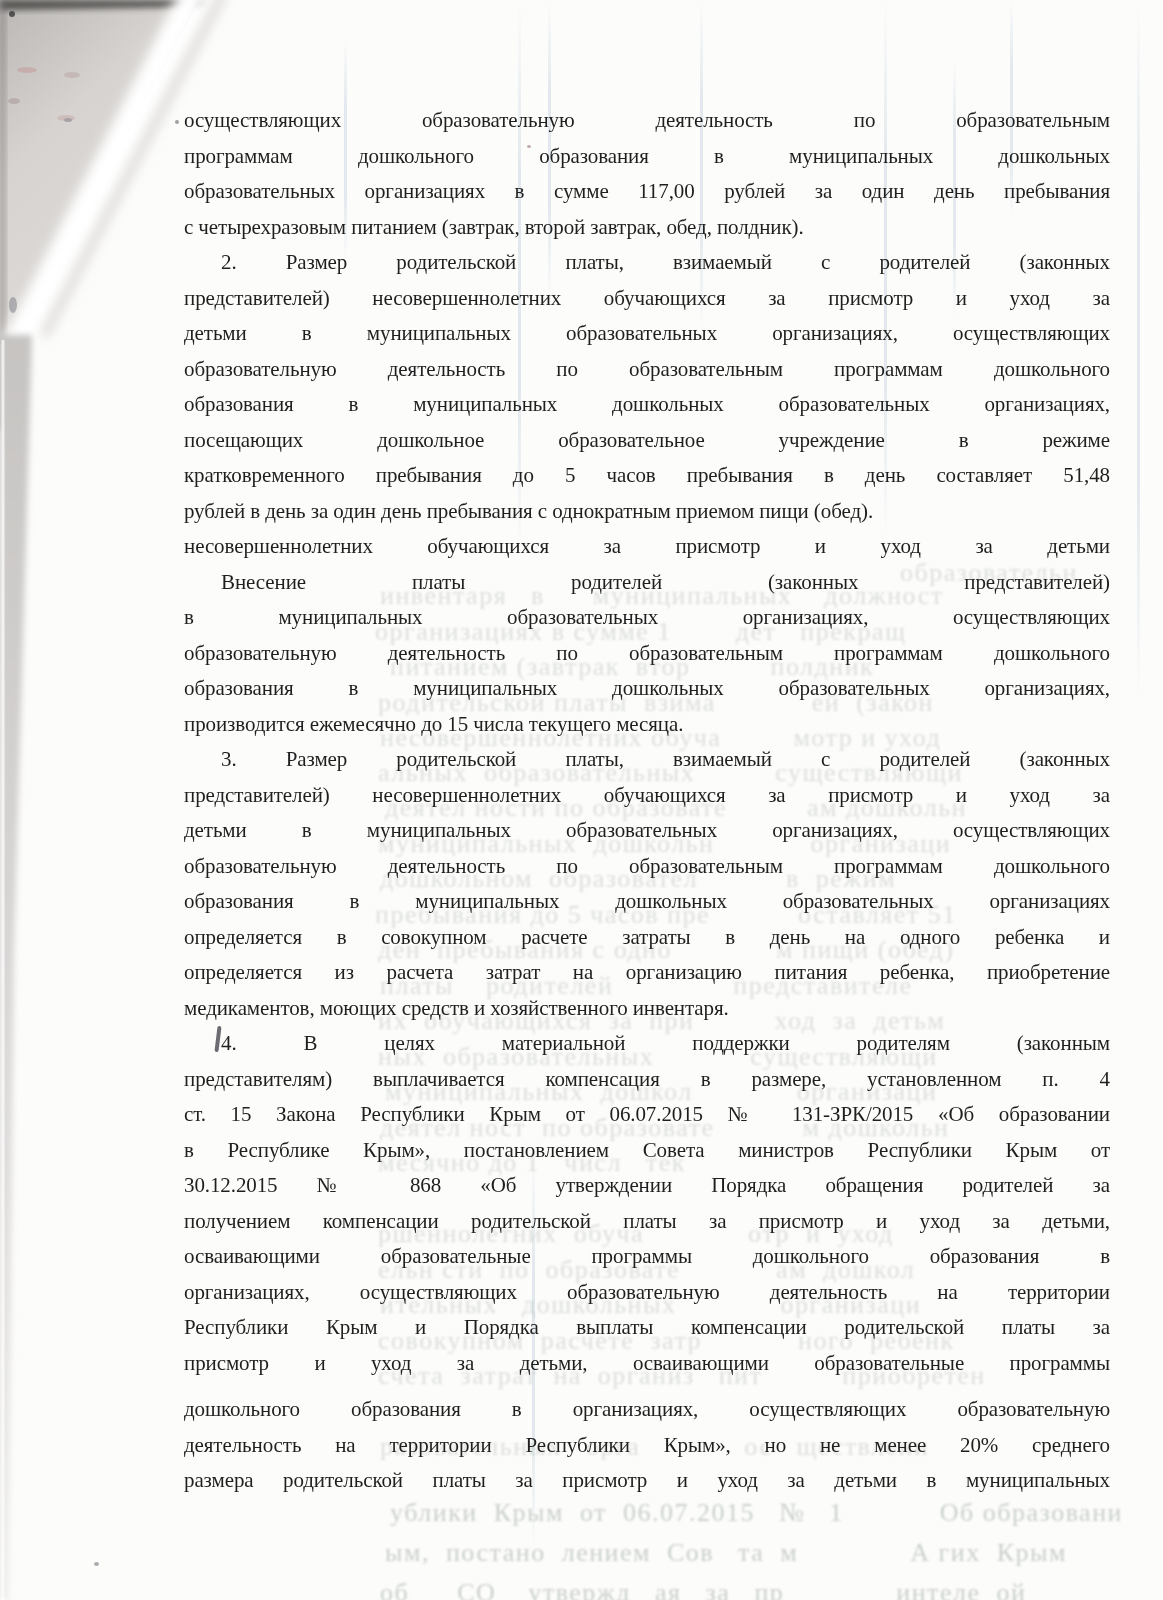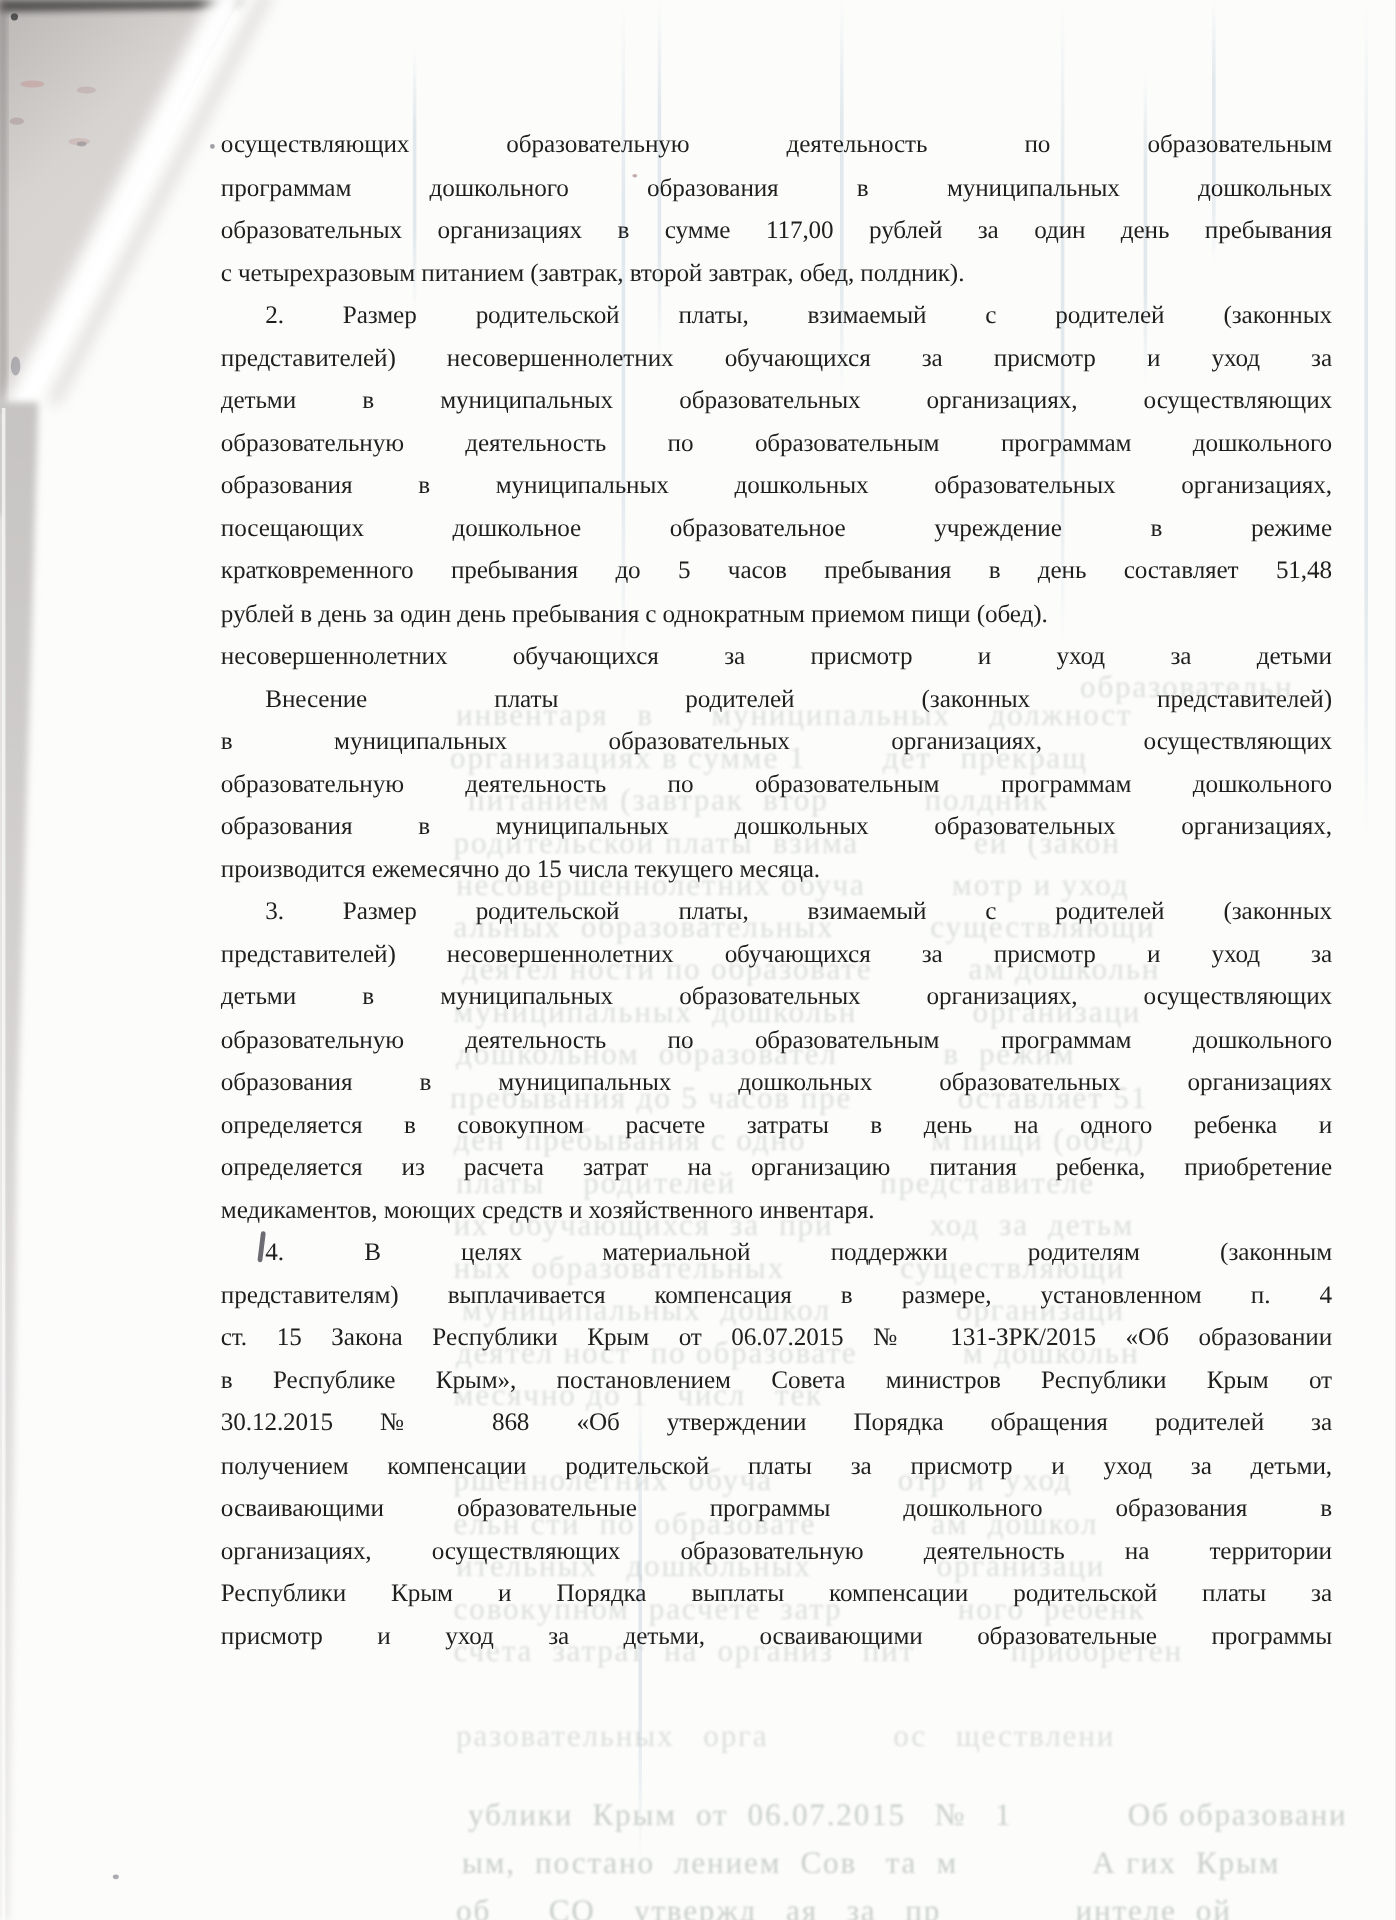--- a/index.html
+++ b/index.html
@@ -178,15 +178,20 @@
         <div class="line">представителям) выплачивается компенсация в размере, установленном п. 4</div>
         <div class="line">ст. 15 Закона Республики Крым от 06.07.2015 № 131-ЗРК/2015 «Об образовании</div>
         <div class="line">в Республике Крым», постановлением Совета министров Республики Крым от</div>
         <div class="line">30.12.2015 № 868 «Об утверждении Порядка обращения родителей за</div>
         <div class="line">получением компенсации родительской платы за присмотр и уход за детьми,</div>
         <div class="line">осваивающими образовательные программы дошкольного образования в</div>
         <div class="line">организациях, осуществляющих образовательную деятельность на территории</div>
         <div class="line">Республики Крым и Порядка выплаты компенсации родительской платы за</div>
         <div class="line">присмотр и уход за детьми, осваивающими образовательные программы</div>
       </div>
+      <div class="para gap">
+        <div class="line">дошкольного образования в организациях, осуществляющих образовательную</div>
+        <div class="line">деятельность на территории Республики Крым», но не менее 20% среднего</div>
+        <div class="line">размера родительской платы за присмотр и уход за детьми в муниципальных</div>
+      </div>
     </div>
 
 </div>
 
 </body></html>

